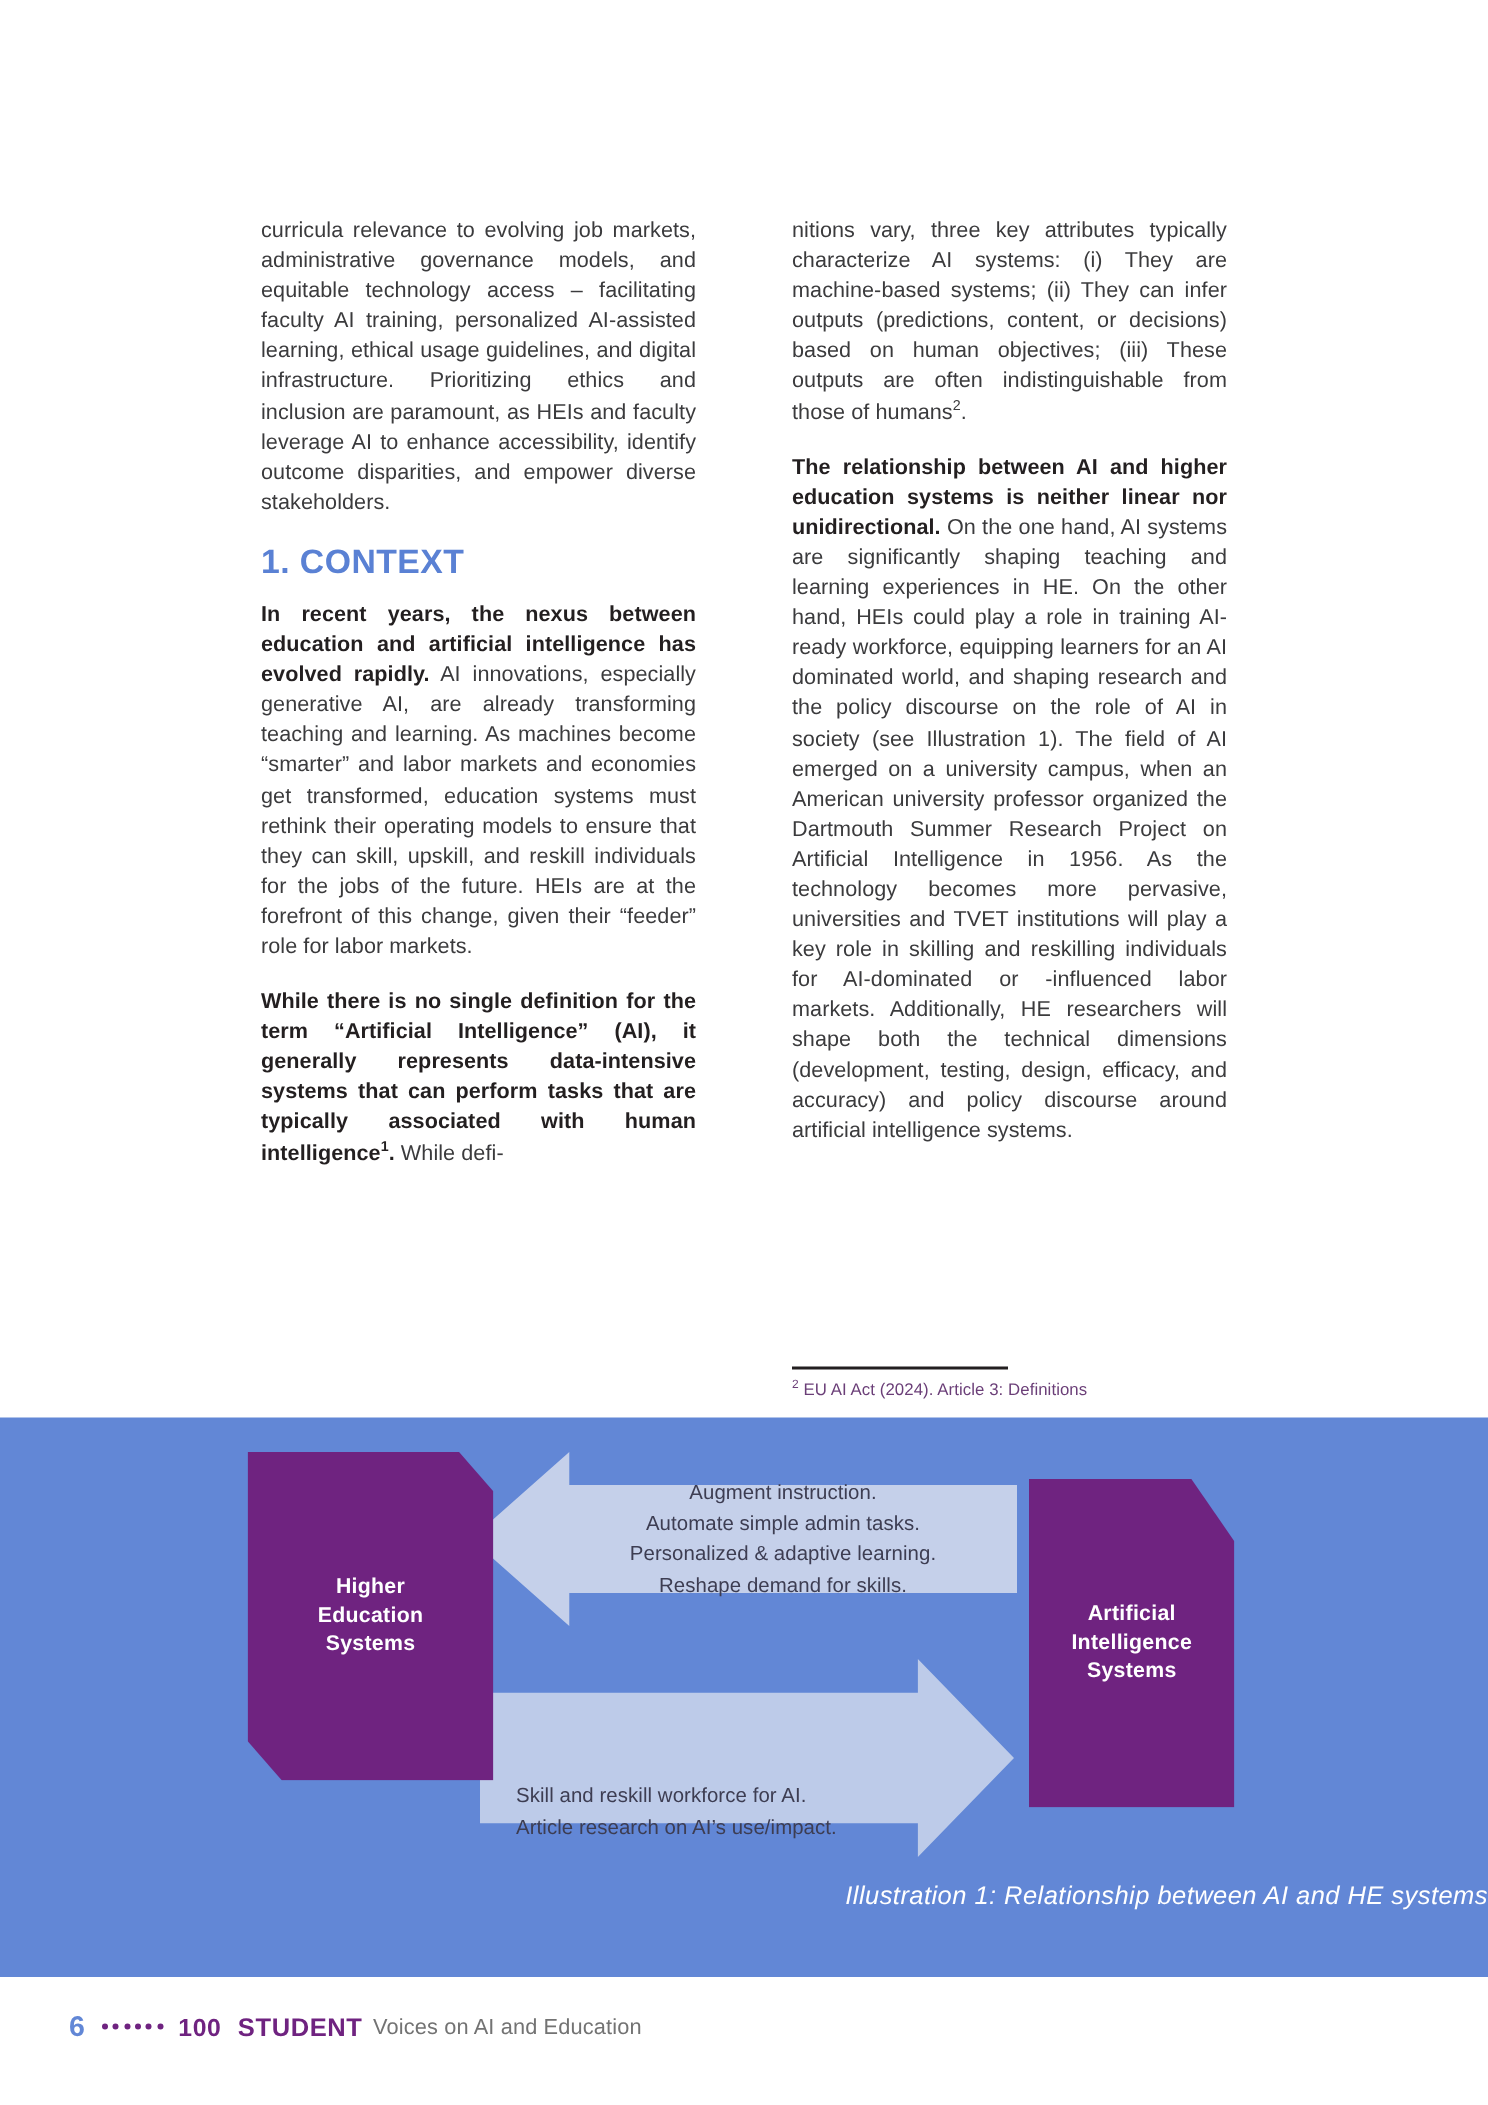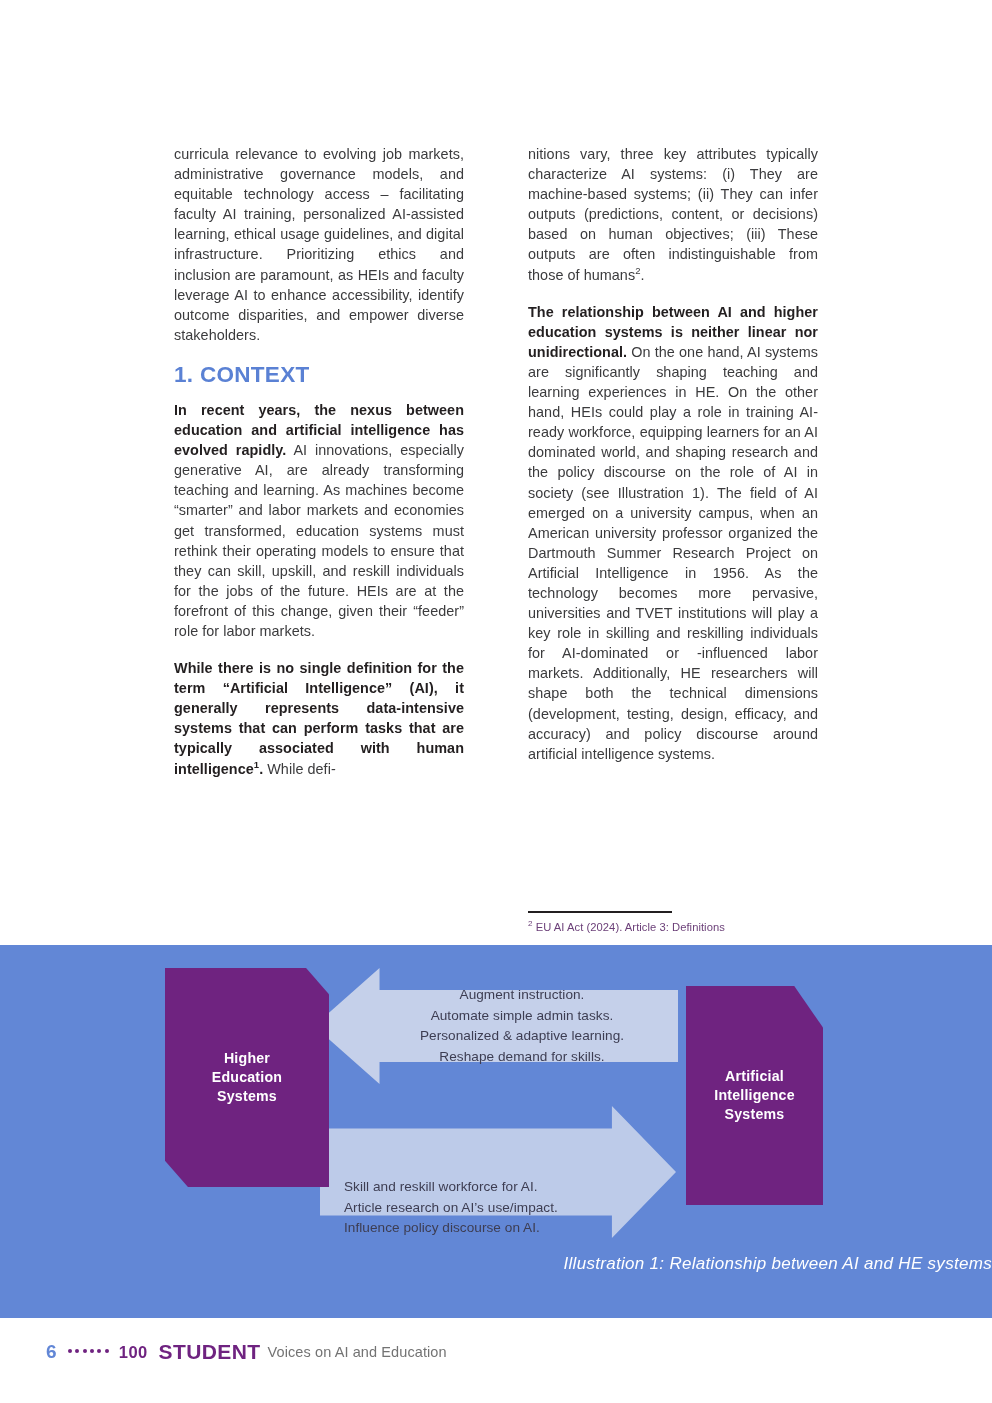--- a/index.html
+++ b/index.html
@@ -223,21 +223,21 @@
     border-radius: 50%;
     background: #6f2380;
   }
   .brand-100 {
     font-size: 16.5px;
     font-weight: bold;
     color: #6f2380;
     letter-spacing: 0.4px;
   }
   .brand-student {
-    font-size: 21px;
+    font-size: 17px;
     font-weight: bold;
     color: #6f2380;
     letter-spacing: 0.4px;
     margin-left: 11px;
   }
   .brand-tag {
     font-size: 14.5px;
     color: #737373;
     letter-spacing: 0.1px;
     margin-left: 7px;
@@ -287,21 +287,20 @@
         <div>Personalized &amp; adaptive learning.</div>
         <div>Reshape demand for skills.</div>
       </div>
     </div>
 
     <div class="arrow" id="arrow-bottom">
       <div class="arrow-shape"></div>
       <div class="arrow-text">
         <div>Skill and reskill workforce for AI.</div>
         <div>Article research on AI’s use/impact.</div>
-        <div>Influence policy discourse on AI.</div>
       </div>
     </div>
 
     <div class="node-box" id="node-left">
       <div>
         <span>Higher</span>
         <span>Education</span>
         <span>Systems</span>
       </div>
     </div>

